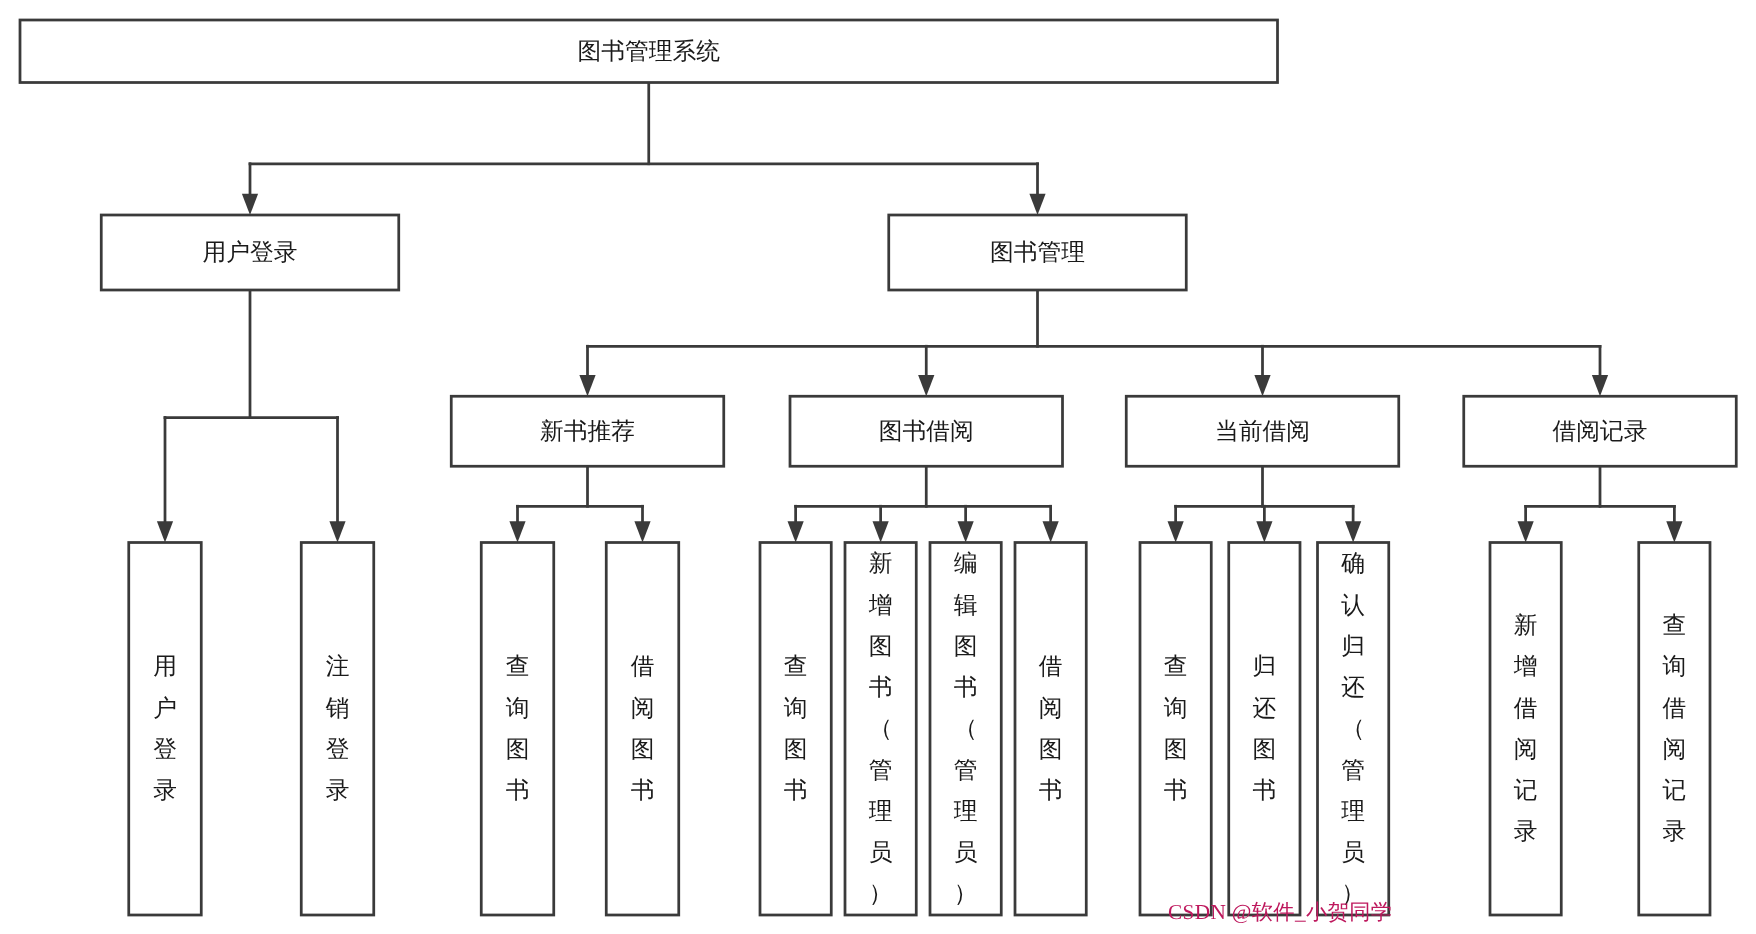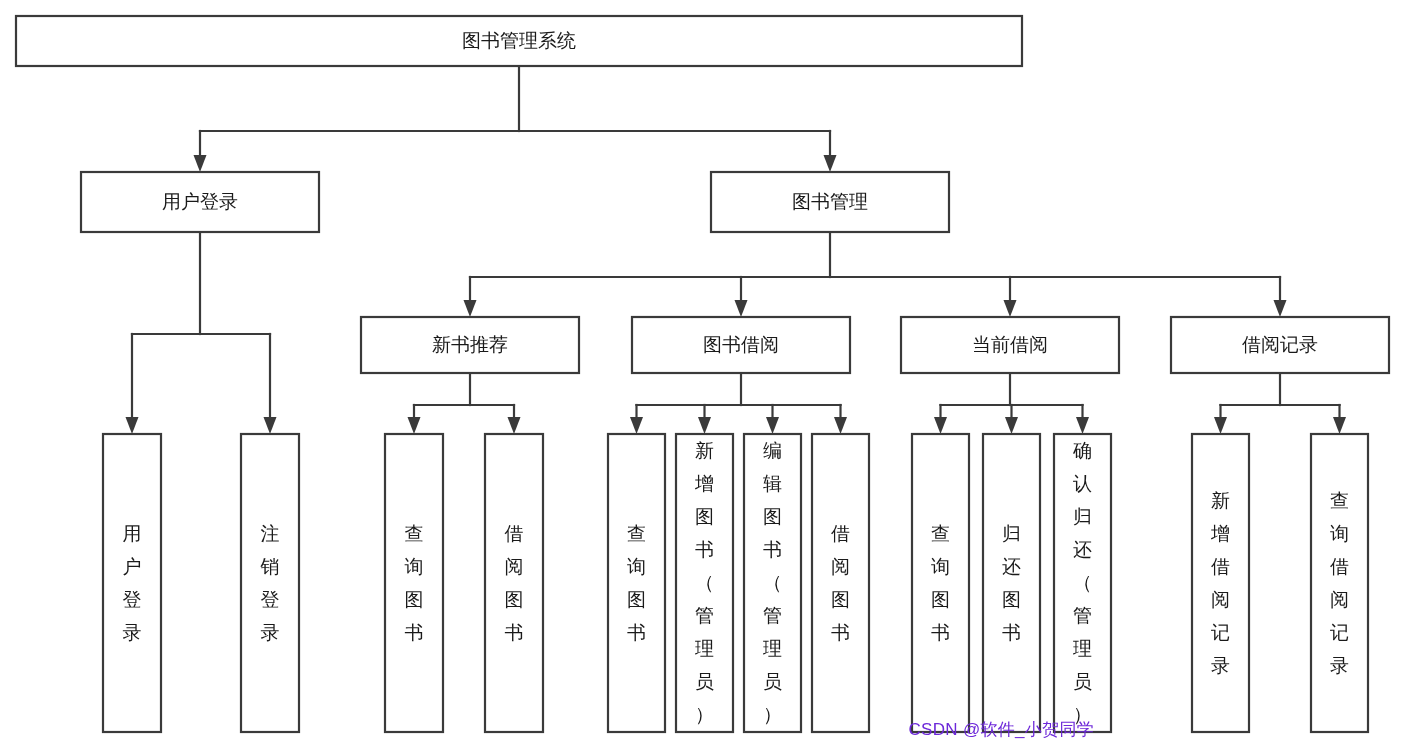--- a/index.html
+++ b/index.html
@@ -50,25 +50,25 @@
     dominant-baseline: middle;
   }
   .node-label-v {
     fill: #1a1a1a;
     font-family: "Liberation Sans", "DejaVu Sans", sans-serif;
     font-size: 19px;
     text-anchor: middle;
   }
   .watermark {
     position: absolute;
-    right: 20px;
+    right: 0;
     bottom: 6px;
-    color: #6d28d9;
+    color: #be185d;
     font-size: 17px;
-    font-family: Liberation Sans, sans-serif;
+    font-family: Liberation Serif, serif;
     white-space: nowrap;
     letter-spacing: 0.3px;
   }
 </style>
 </head>
 <body>
 
 <div id="diagram-root">
   <svg id="flowchart" viewBox="0 0 1405 747">
     <g id="edge-layer">

